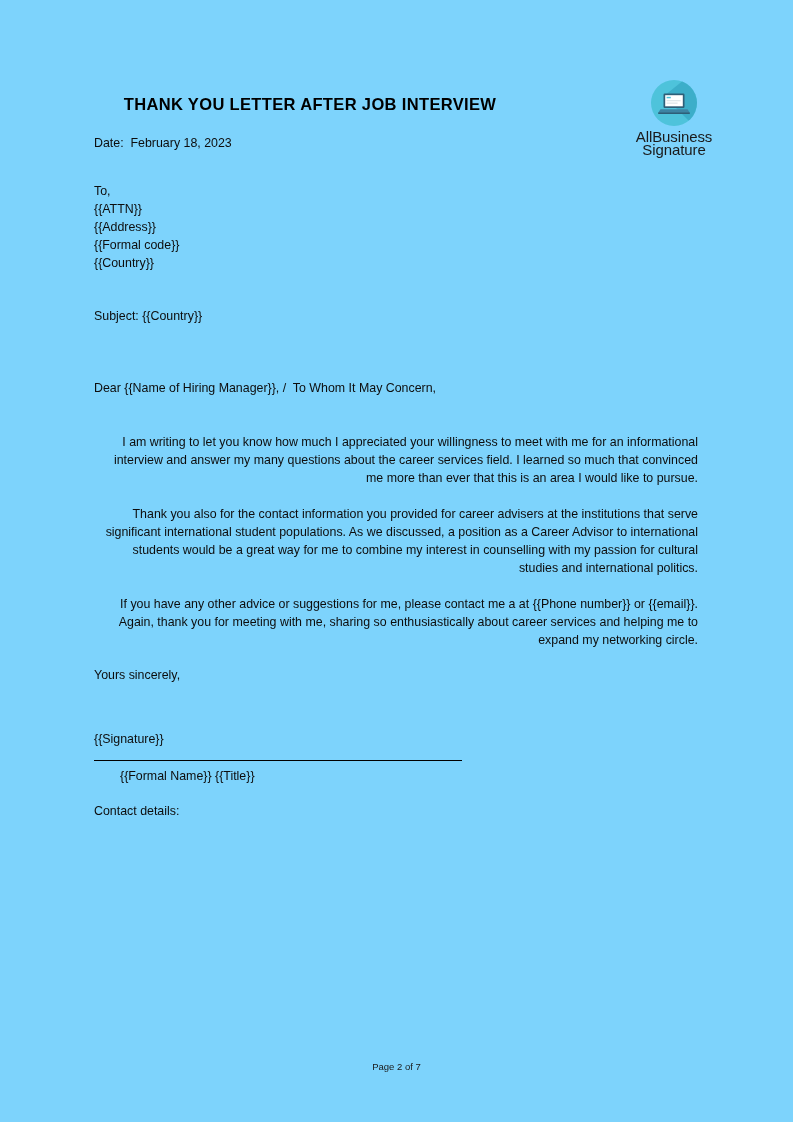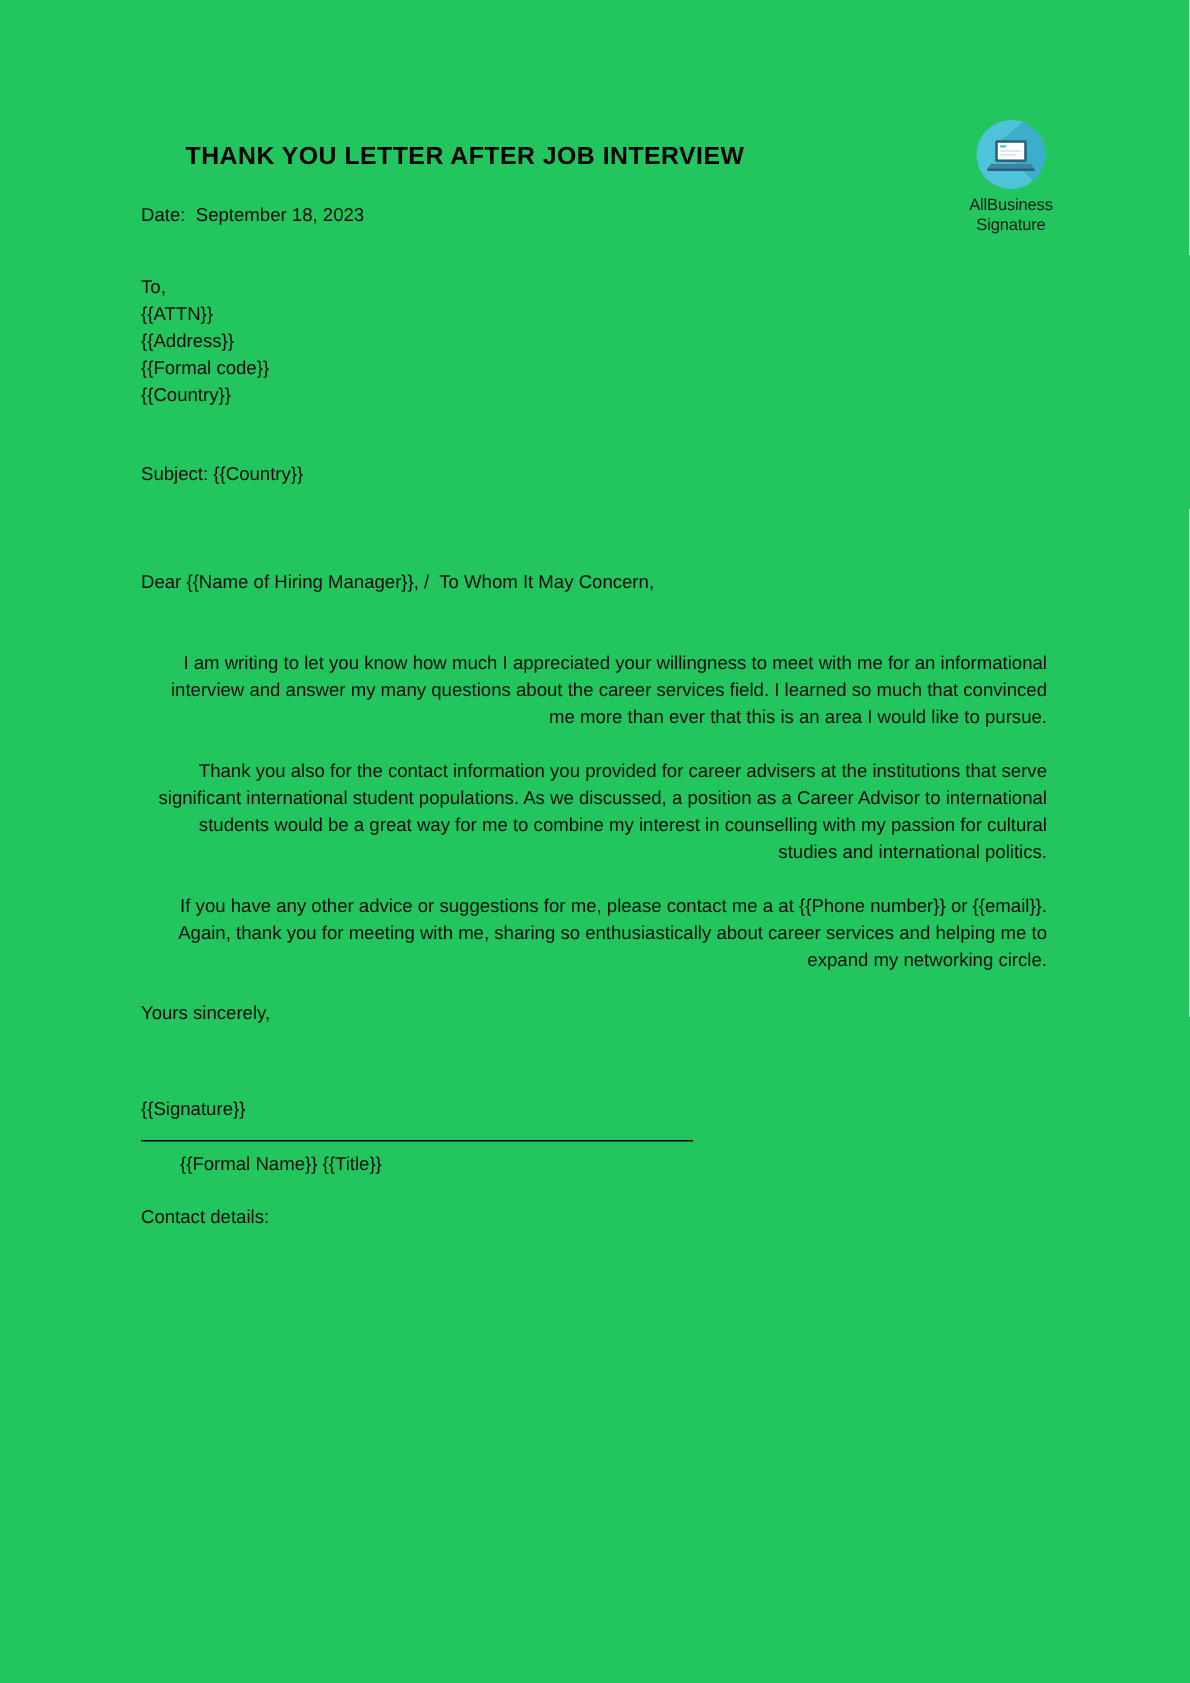--- a/index.html
+++ b/index.html
@@ -10,21 +10,21 @@
   }
   body {
     font-family: "Liberation Sans", sans-serif;
     color: #000000;
     -webkit-font-smoothing: antialiased;
   }
   .page {
     position: relative;
     width: 793px;
     height: 1122px;
-    background: #22c55e;
+    background: #7dd3fc;
     overflow: hidden;
     box-sizing: border-box;
   }
 
   
   .header-band {
     position: absolute;
     left: 0;
     top: 70px;
     width: 793px;
@@ -58,21 +58,21 @@
     height: 48px;
     margin: 0 auto 4px auto;
   }
   .logo-mark svg {
     display: block;
     width: 48px;
     height: 48px;
   }
   .logo-text {
     font-family: "Liberation Sans", sans-serif;
-    font-size: 11px;
+    font-size: 15px;
     line-height: 12.5px;
     color: #1a1a1a;
     letter-spacing: -0.1px;
   }
   .logo-text span {
     display: block;
   }
 
   
   .content {
@@ -201,21 +201,21 @@
       </div>
       <div class="logo-text">
         <span>AllBusiness</span>
         <span>Signature</span>
       </div>
     </div>
   </div>
 
   <div class="content">
 
-    <div class="txt date-line">Date:  September 18, 2023</div>
+    <div class="txt date-line">Date:  February 18, 2023</div>
 
     <div class="txt address-block">
       <div>To,</div>
       <div>{{ATTN}}</div>
       <div>{{Address}}</div>
       <div>{{Formal code}}</div>
       <div>{{Country}}</div>
     </div>
 
     <div class="txt subject-line">Subject: {{Country}}</div>
@@ -232,14 +232,15 @@
 
     <div class="txt signature-placeholder">{{Signature}}</div>
 
     <div class="sig-rule"></div>
 
     <div class="txt formal-name">{{Formal Name}} {{Title}}</div>
 
     <div class="txt contact-details">Contact details:</div>
   </div>
 
+  <div class="footer">Page 2 of 7</div>
 
 </div>
 
 </body></html>

